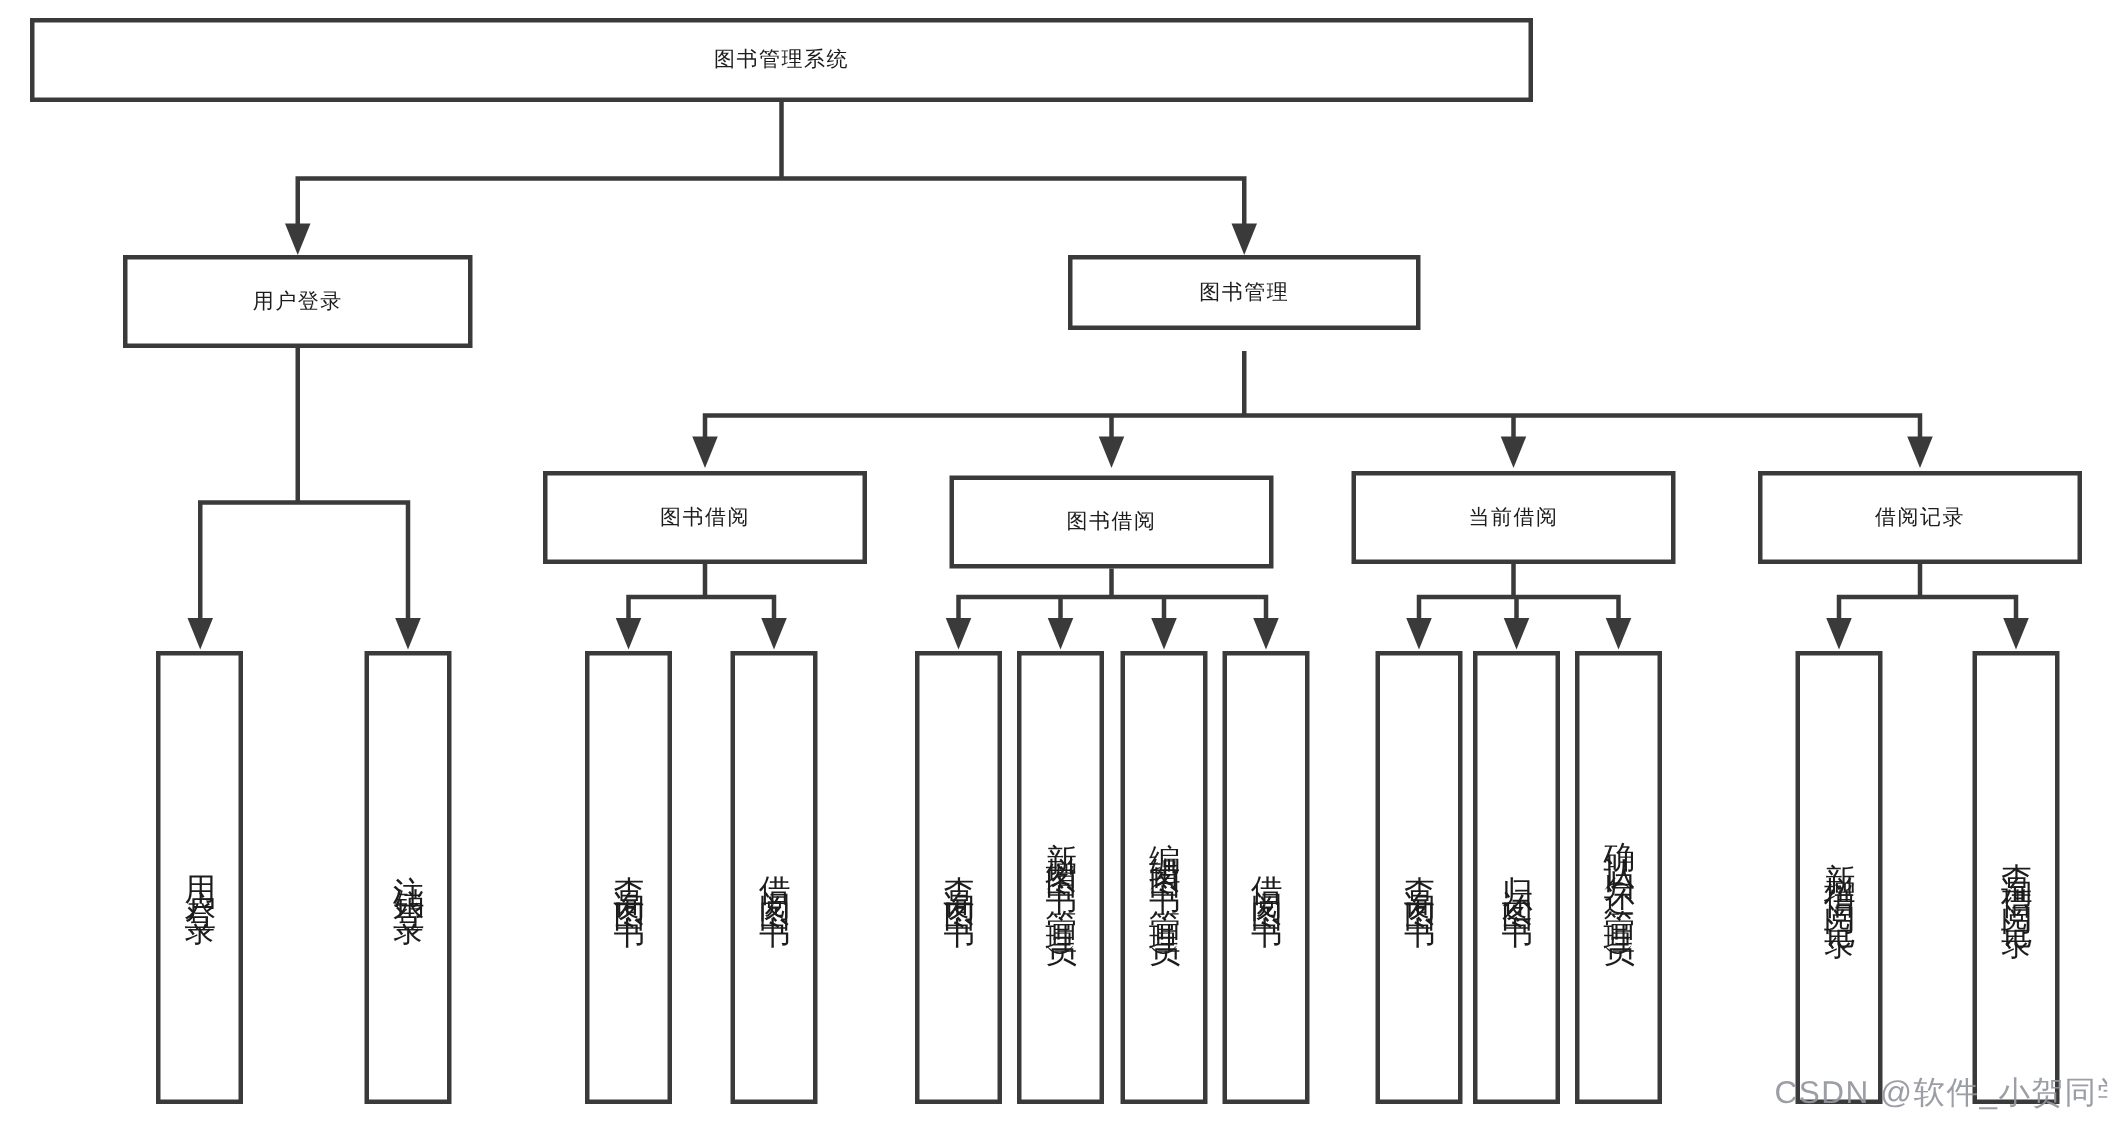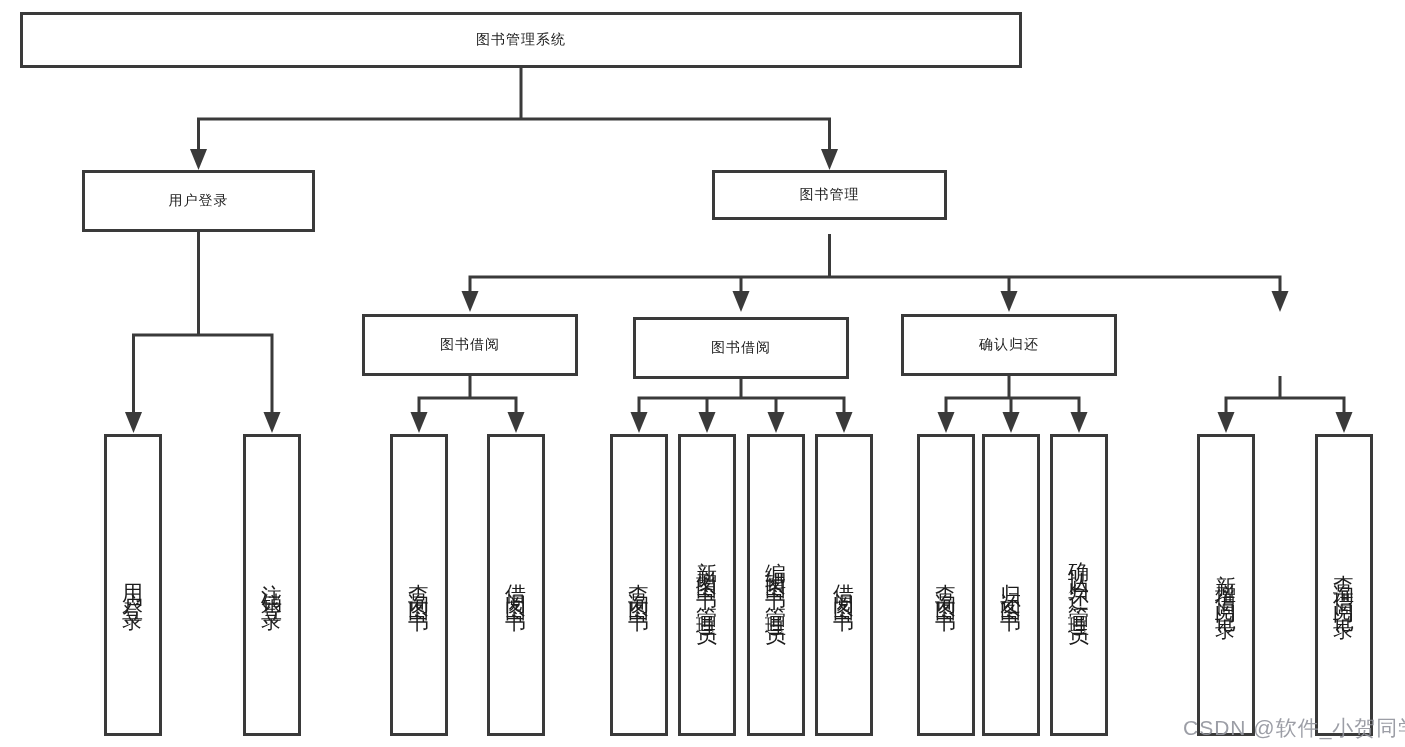--- a/index.html
+++ b/index.html
@@ -110,21 +110,24 @@
     <span>图书管理</span>
   </div>
 
   <div class="box h-box" style="left:362px;top:314px;width:216px;height:62px">
     <span>图书借阅</span>
   </div>
   <div class="box h-box" style="left:633px;top:317px;width:216px;height:62px">
     <span>图书借阅</span>
   </div>
   <div class="box h-box" style="left:901px;top:314px;width:216px;height:62px">
-    <span>确认归还</span>
+    <span>当前借阅</span>
+  </div>
+  <div class="box h-box" style="left:1172px;top:314px;width:216px;height:62px">
+    <span>借阅记录</span>
   </div>
 
   <div class="box leaf" style="left:104px">
     <span class="vtext">用户登录</span>
   </div>
   <div class="box leaf" style="left:243px">
     <span class="vtext">注销登录</span>
   </div>
 
   <div class="box leaf" style="left:390px">

